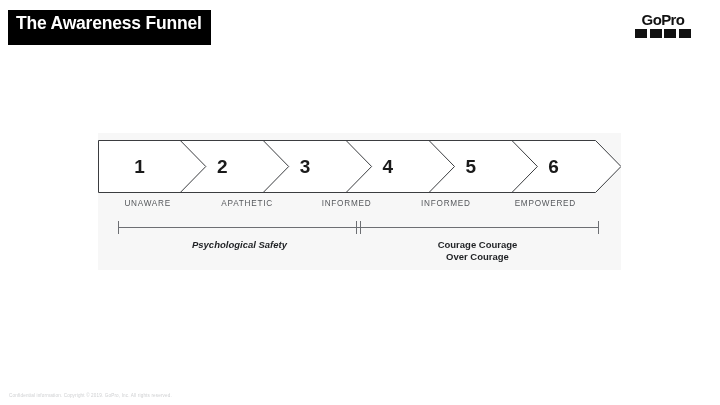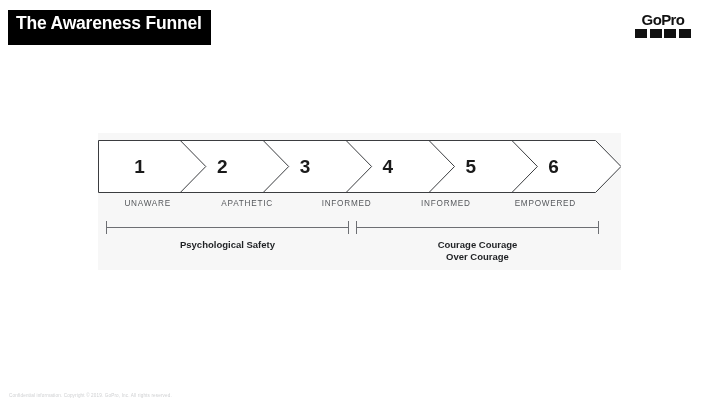--- a/index.html
+++ b/index.html
@@ -107,21 +107,21 @@
     letter-spacing: 0.75px;
     color: #56585c;
     white-space: nowrap;
   }
 
   
   .bracket-group {
     position: absolute;
     top: 88px;
   }
-  #bracket-left  { left: 8px;   width: 243px; }
+  #bracket-left  { left: 20px;   width: 243px; font-style: italic; }
   #bracket-right { left: 258px; width: 243px; }
 
   .bracket-line {
     position: relative;
     height: 13px;
   }
   .bracket-line .hline {
     position: absolute;
     left: 0; right: 0; top: 6px;
     height: 1px;

